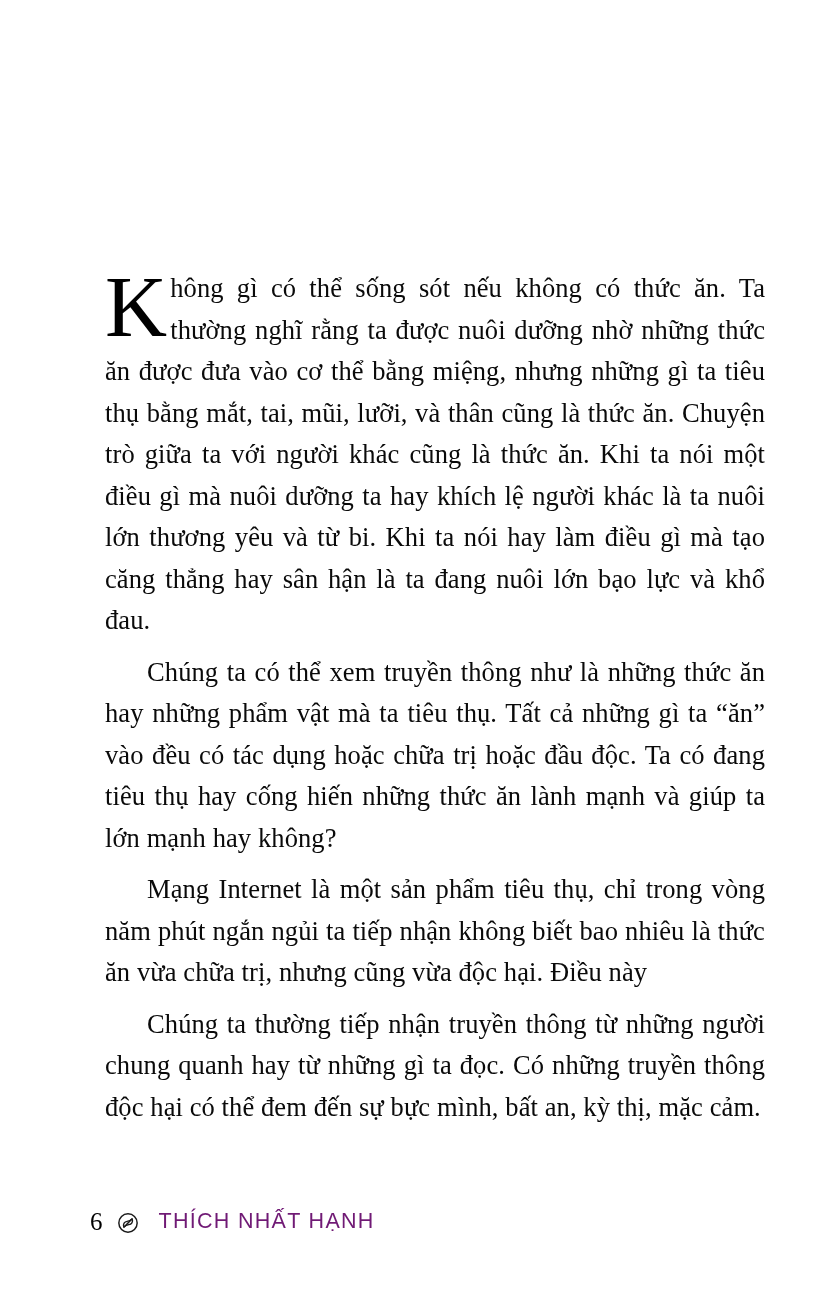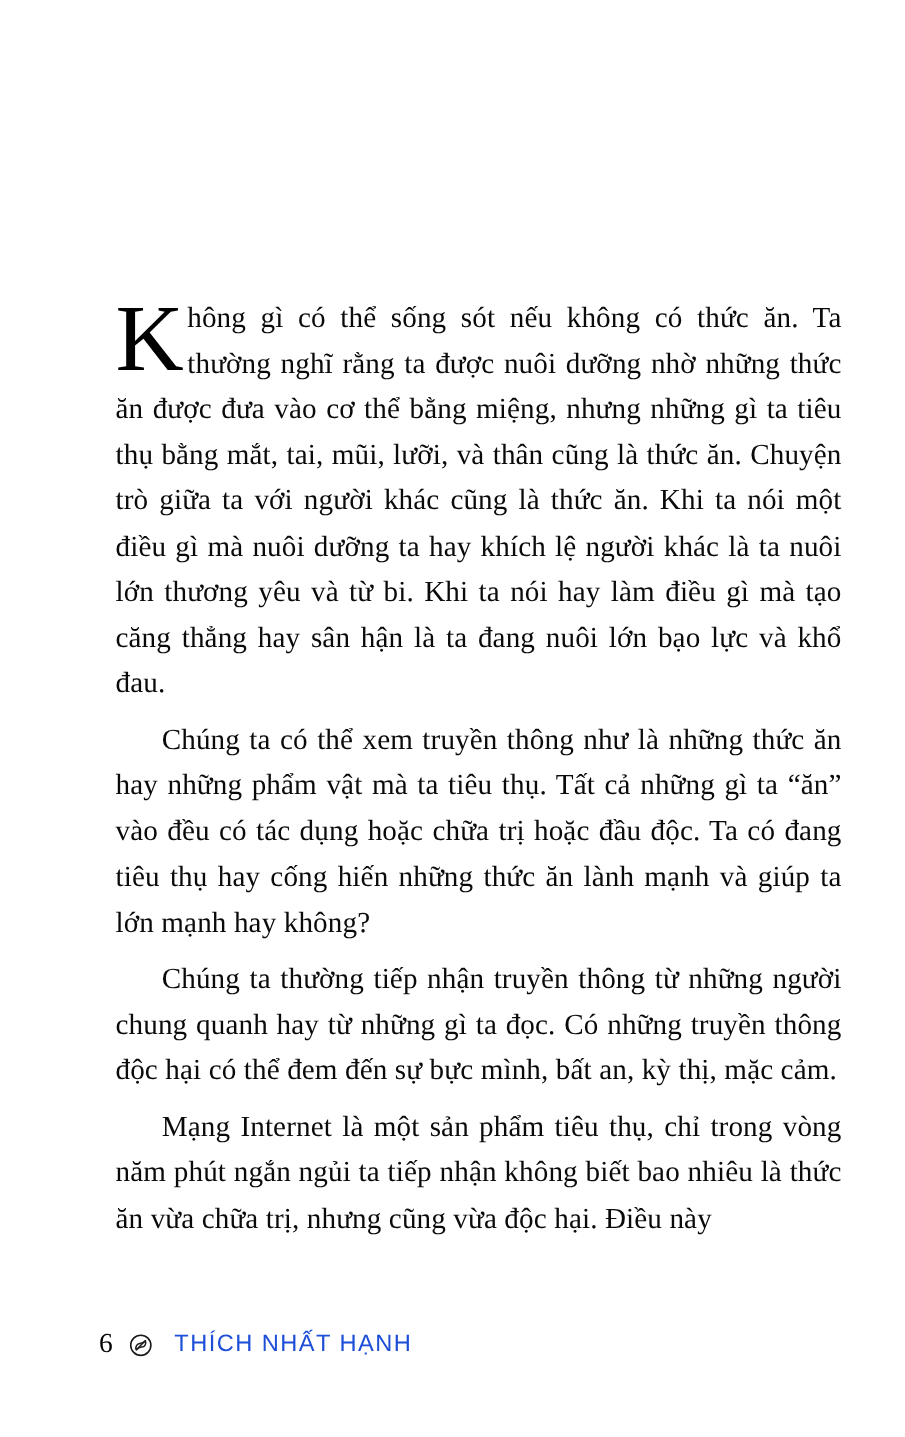--- a/index.html
+++ b/index.html
@@ -83,41 +83,41 @@
     margin-right: 20px;
     display: inline-block;
     position: relative;
     top: 1px;
   }
   .running-head {
     font-family: "Liberation Sans", "DejaVu Sans", sans-serif;
     font-size: 21.5px;
     letter-spacing: 1.3px;
     line-height: 1;
-    color: #1d4ed8;
+    color: #701a75;
     position: relative;
     top: 0px;
   }
 </style>
 </head>
 <body>
 
 <div class="page">
 
   <div class="textblock">
 
     <p class="para dropcap-para">
       <span class="dropcap">K</span><span>hông gì có thể sống sót nếu không có thức ăn. Ta thường nghĩ rằng ta được nuôi dưỡng nhờ những thức ăn được đưa vào cơ thể bằng miệng, nhưng những gì ta tiêu thụ bằng mắt, tai, mũi, lưỡi, và thân cũng là thức ăn. Chuyện trò giữa ta với người khác cũng là thức ăn. Khi ta nói một điều gì mà nuôi dưỡng ta hay khích lệ người khác là ta nuôi lớn thương yêu và từ bi. Khi ta nói hay làm điều gì mà tạo căng thẳng hay sân hận là ta đang nuôi lớn bạo lực và khổ đau.</span>
     </p>
 
     <p class="para indent">Chúng ta có thể xem truyền thông như là những thức ăn hay những phẩm vật mà ta tiêu thụ. Tất cả những gì ta “ăn” vào đều có tác dụng hoặc chữa trị hoặc đầu độc. Ta có đang tiêu thụ hay cống hiến những thức ăn lành mạnh và giúp ta lớn mạnh hay không?</p>
 
+    <p class="para indent">Mạng Internet là một sản phẩm tiêu thụ, chỉ trong vòng năm phút ngắn ngủi ta tiếp nhận không biết bao nhiêu là thức ăn vừa chữa trị, nhưng cũng vừa độc hại. Điều này</p>
+
     <p class="para indent">Chúng ta thường tiếp nhận truyền thông từ những người chung quanh hay từ những gì ta đọc. Có những truyền thông độc hại có thể đem đến sự bực mình, bất an, kỳ thị, mặc cảm.</p>
-
-    <p class="para indent">Mạng Internet là một sản phẩm tiêu thụ, chỉ trong vòng năm phút ngắn ngủi ta tiếp nhận không biết bao nhiêu là thức ăn vừa chữa trị, nhưng cũng vừa độc hại. Điều này</p>
 
   </div>
 
   <div class="footer">
     <span class="folio">6</span>
     <span class="ornament">
       <svg viewBox="0 0 24 24" width="22" height="22" aria-hidden="true">
         <circle cx="12" cy="12" r="10" fill="none" stroke="#1a1a1a" stroke-width="1.6"></circle>
         <path d="M7.5 16.5 C 10 14.5, 14 9.5, 16.5 7.5" fill="none" stroke="#1a1a1a" stroke-width="1.6" stroke-linecap="round"></path>
         <path d="M7.5 16.5 C 6.2 13.2, 8.2 10.5, 11 10.2 C 13.6 9.9, 15.3 8.8, 16.5 7.5" fill="none" stroke="#1a1a1a" stroke-width="1.5"></path>

